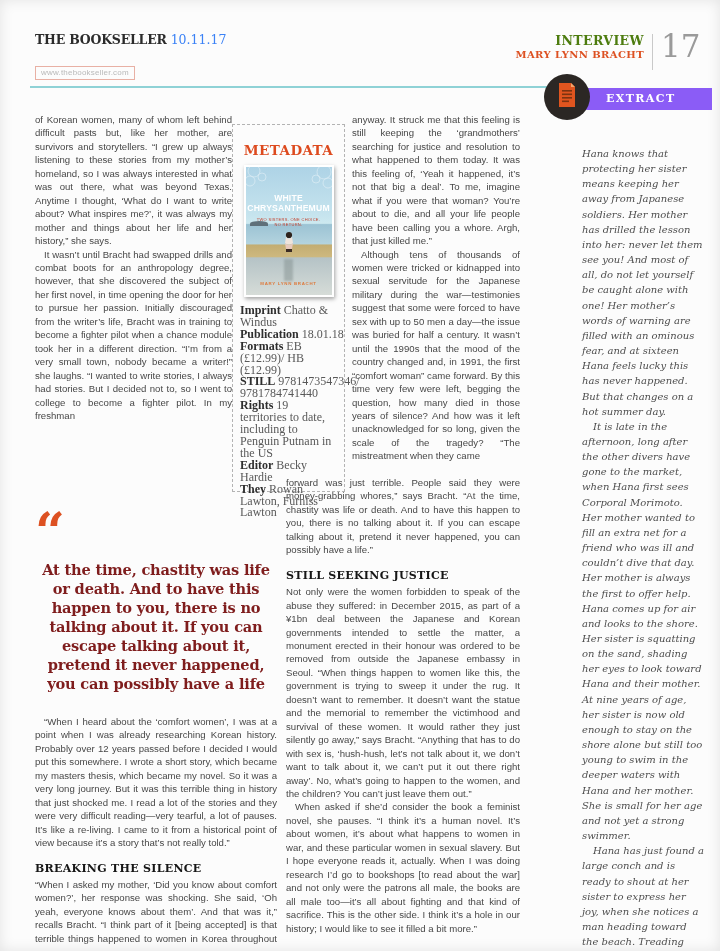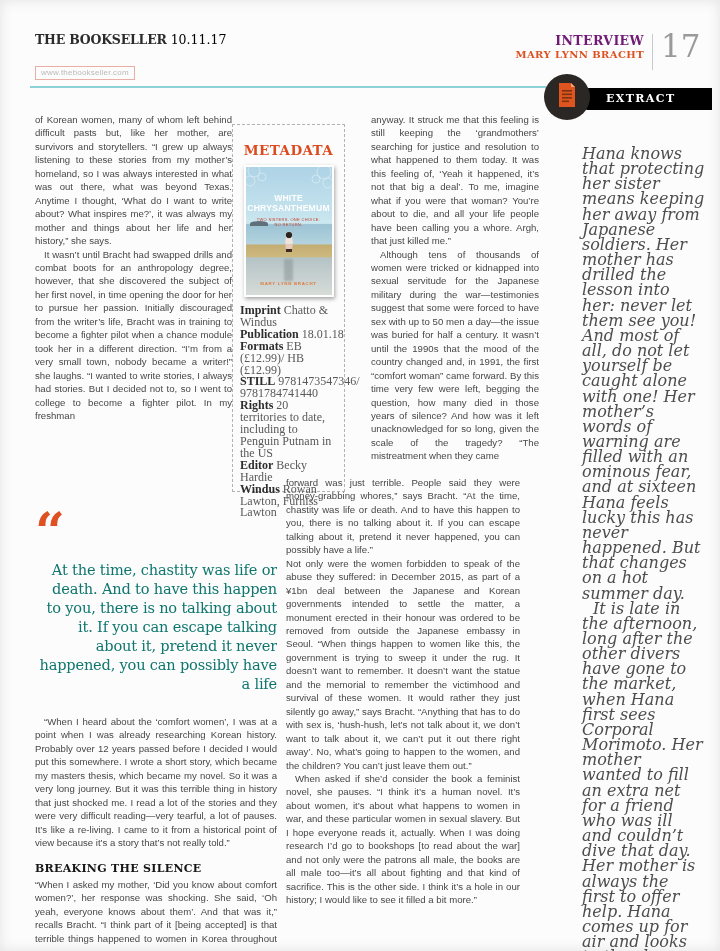--- a/index.html
+++ b/index.html
@@ -2,50 +2,50 @@
 <html><head>
 <meta charset="utf-8">
 <style>
   html,body{margin:0;padding:0;}
   body{background:#e9e9e9;font-family:"Liberation Sans",sans-serif;}
   .page{position:relative;width:720px;height:951px;background:#fcfcfc;margin:0 auto;overflow:hidden;
         box-shadow:inset 0 0 14px rgba(0,0,0,0.10);}
   
   .masthead{position:absolute;left:35px;top:32px;font-family:"DejaVu Serif",serif;font-size:12.5px;color:#2b2b2b;}
   .masthead .bold{font-weight:bold;letter-spacing:-0.2px;}
-  .masthead .date{font-weight:normal;color:#000000;}
+  .masthead .date{font-weight:normal;color:#3b82f6;}
   .url-box{position:absolute;left:35px;top:66px;border:1px solid #e8b0a4;color:#b9b9b9;
            font-size:8px;padding:1px 5px 2px;letter-spacing:0.2px;}
   .hdr-right{position:absolute;right:76px;top:33px;text-align:right;}
-  .hdr-section{font-family:"DejaVu Serif",serif;font-weight:bold;font-size:12.5px;color:#701a75;letter-spacing:0.4px;}
+  .hdr-section{font-family:"DejaVu Serif",serif;font-weight:bold;font-size:12.5px;color:#4d7c0f;letter-spacing:0.4px;}
   .hdr-person{font-family:"DejaVu Serif",serif;font-weight:bold;font-size:10px;color:#dd5122;letter-spacing:0.4px;margin-top:1px;}
   .hdr-divider{position:absolute;left:652px;top:34px;width:1px;height:36px;background:#c9c9c9;}
   .page-num{position:absolute;left:661px;top:28px;font-family:"DejaVu Serif",serif;font-size:31px;color:#9a9a9a;}
   .teal-rule{position:absolute;left:30px;top:86px;width:527px;height:2px;background:#8fd2d6;}
   
   .badge-circle{position:absolute;left:544px;top:74px;width:46px;height:46px;border-radius:50%;
                 background:#2b2724;z-index:3;display:flex;align-items:center;justify-content:center;}
-  .ribbon{position:absolute;left:584px;top:88px;width:128px;height:22px;background:#000000;z-index:2;
+  .ribbon{position:absolute;left:584px;top:88px;width:128px;height:22px;background:#8b5cf6;z-index:2;
           border-radius:4px 0 0 4px;color:#fff;font-family:"DejaVu Serif",serif;font-weight:bold;
           font-size:11px;letter-spacing:1.4px;line-height:22px;padding-left:22px;box-sizing:border-box;}
   
   .col{position:absolute;font-size:9.6px;line-height:13.45px;color:#474747;text-align:justify;overflow:hidden;}
   .col p{margin:0;}
   .col p.indent{text-indent:9px;}
   .col1{left:35px;top:113px;width:197px;height:386px;}
-  .col3{left:352px;top:113px;width:168px;height:368px;margin-left:19px;}
+  .col3{left:352px;top:113px;width:168px;height:368px;}
   .wideL{left:35px;top:498px;width:242px;height:450px;}
   .wideR{left:286px;top:476px;width:234px;height:472px;}
   .section-heading{font-family:"DejaVu Serif",serif;font-weight:bold;font-size:11px;color:#161616;
                    letter-spacing:0.3px;margin:12px 0 3px !important;text-align:left;}
   
   .pq-mark{color:#dd5122;font-family:"DejaVu Serif",serif;font-size:52px;line-height:36px;
            font-weight:bold;margin-top:16px !important;text-align:left;letter-spacing:-2px;}
-  .pq-text{font-family:"DejaVu Serif",serif;font-weight:normal;font-size:14.6px;line-height:19px;
-           color:#0f766e;margin:10px 0 22px !important;text-align:right;letter-spacing:-0.2px;}
+  .pq-text{font-family:"DejaVu Serif",serif;font-weight:bold;font-size:14.6px;line-height:19px;
+           color:#7f1d1d;margin:10px 0 22px !important;text-align:center;letter-spacing:-0.2px;}
   
   .meta-box{position:absolute;left:232px;top:124px;width:113px;height:368px;border:1px dashed #b3b3b3;
             box-sizing:border-box;padding:9px 7px 0;}
   .meta-title{font-family:"DejaVu Serif",serif;font-weight:bold;font-size:13.5px;color:#dd4a1e;
               text-align:center;letter-spacing:0.4px;margin:8px 0 7px;}
   .meta-field{font-family:Liberation Serif, serif;font-size:12px;line-height:11.9px;color:#585858;margin:0;}
   .meta-label{font-weight:bold;color:#2e2e2e;margin-right:3px;}
   
   .cover{position:relative;width:86px;height:128px;margin:0 auto 8px;border:2px solid #fff;
          box-shadow:1px 2px 4px rgba(0,0,0,0.35);
@@ -60,21 +60,21 @@
                  font-size:4px;line-height:5px;letter-spacing:0.3px;margin:0;}
   .cover-author{position:absolute;bottom:9px;left:0;width:100%;text-align:center;color:#de7a3c;
                 font-size:4.4px;letter-spacing:0.7px;font-weight:bold;margin:0;}
   .island{position:absolute;left:4px;top:54px;width:18px;height:5px;background:#5f707a;
           border-radius:50% 50% 0 0;}
   .girl{position:absolute;left:34px;top:64px;}
   .girl-reflection{position:absolute;left:38px;top:92px;width:9px;height:22px;background:#7e8b8a;
                    opacity:0.45;filter:blur(1px);}
   
   .extract-col{position:absolute;left:582px;top:146px;width:123px;height:760px;
-               font-family:"DejaVu Serif",serif;font-style:italic;font-size:16px;
+               font-family:"DejaVu Serif",serif;font-style:italic;font-size:10px;
                line-height:15.15px;color:#4d4d4d;text-align:left;}
   .extract-col p{margin:0;}
   .extract-col p.indent{text-indent:11px;}
 </style>
 </head>
 <body>
 
 <div class="page">
 
   <div class="masthead">
@@ -152,45 +152,46 @@
     <p class="meta-field">
       <span class="meta-label">Publication</span><span>18.01.18</span>
     </p>
     <p class="meta-field">
       <span class="meta-label">Formats</span><span>EB (£12.99)/ HB (£12.99)</span>
     </p>
     <p class="meta-field">
       <span class="meta-label">STILL</span><span>9781473547346/ 9781784741440</span>
     </p>
     <p class="meta-field">
-      <span class="meta-label">Rights</span><span>20 territories to date, including to Penguin Putnam in the US</span>
+      <span class="meta-label">Rights</span><span>19 territories to date, including to Penguin Putnam in the US</span>
     </p>
     <p class="meta-field">
       <span class="meta-label">Editor</span><span>Becky Hardie</span>
     </p>
     <p class="meta-field">
-      <span class="meta-label">Windus</span><span>Rowan Lawton, Furniss Lawton</span>
+      <span class="meta-label">They</span><span>Rowan Lawton, Furniss Lawton</span>
     </p>
   </div>
 
   <div class="col col3">
     <p>anyway. It struck me that this feeling is still keeping the ‘grandmothers’ searching for justice and resolution to what happened to them today. It was this feeling of, ‘Yeah it happened, it’s not that big a deal’. To me, imagine what if you were that woman? You’re about to die, and all your life people have been calling you a whore. Argh, that just killed me.”</p>
     <p class="indent">Although tens of thousands of women were tricked or kidnapped into sexual servitude for the Japanese military during the war—testimonies suggest that some were forced to have sex with up to 50 men a day—the issue was buried for half a century. It wasn’t until the 1990s that the mood of the country changed and, in 1991, the first “comfort woman” came forward. By this time very few were left, begging the question, how many died in those years of silence? And how was it left unacknowledged for so long, given the scale of the tragedy? “The mistreatment when they came</p>
   </div>
 
   <div class="col wideL">
     <p class="pq-mark">“</p>
     <p class="pq-text">At the time, chastity was life or death. And to have this happen to you, there is no talking about it. If you can escape talking about it, pretend it never happened, you can possibly have a life</p>
     <p class="indent">“When I heard about the ‘comfort women’, I was at a point when I was already researching Korean history. Probably over 12 years passed before I decided I would put this somewhere. I wrote a short story, which became my masters thesis, which became my novel. So it was a very long journey. But it was this terrible thing in history that just shocked me. I read a lot of the stories and they were very difficult reading—very tearful, a lot of pauses. It’s like a re-living. I came to it from a historical point of view because it’s a story that’s not really told.”</p>
     <p class="section-heading">BREAKING THE SILENCE</p>
     <p>“When I asked my mother, ‘Did you know about comfort women?’, her response was shocking. She said, ‘Oh yeah, everyone knows about them’. And that was it,” recalls Bracht. “I think part of it [being accepted] is that terrible things happened to women in Korea throughout history</p>
   </div>
 
   <div class="col wideR">
     <p>forward was just terrible. People said they were money-grabbing whores,” says Bracht. “At the time, chastity was life or death. And to have this happen to you, there is no talking about it. If you can escape talking about it, pretend it never happened, you can possibly have a life.”</p>
+    <p class="section-heading">STILL SEEKING JUSTICE</p>
     <p>Not only were the women forbidden to speak of the abuse they suffered: in December 2015, as part of a ¥1bn deal between the Japanese and Korean governments intended to settle the matter, a monument erected in their honour was ordered to be removed from outside the Japanese embassy in Seoul. “When things happen to women like this, the government is trying to sweep it under the rug. It doesn’t want to remember. It doesn’t want the statue and the memorial to remember the victimhood and survival of these women. It would rather they just silently go away,” says Bracht. “Anything that has to do with sex is, ‘hush-hush, let’s not talk about it, we don’t want to talk about it, we can’t put it out there right away’. No, what’s going to happen to the women, and the children? You can’t just leave them out.”</p>
     <p class="indent">When asked if she’d consider the book a feminist novel, she pauses. “I think it’s a human novel. It’s about women, it’s about what happens to women in war, and these particular women in sexual slavery. But I hope everyone reads it, actually. When I was doing research I’d go to bookshops [to read about the war] and not only were the patrons all male, the books are all male too—it’s all about fighting and that kind of sacrifice. This is the other side. I think it’s a hole in our history; I would like to see it filled a bit more.”</p>
   </div>
 
   <div class="extract-col">
     <p>Hana knows that protecting her sister means keeping her away from Japanese soldiers. Her mother has drilled the lesson into her: never let them see you! And most of all, do not let yourself be caught alone with one! Her mother’s words of warning are filled with an ominous fear, and at sixteen Hana feels lucky this has never happened. But that changes on a hot summer day.</p>
     <p class="indent">It is late in the afternoon, long after the other divers have gone to the market, when Hana first sees Corporal Morimoto. Her mother wanted to fill an extra net for a friend who was ill and couldn’t dive that day. Her mother is always the first to offer help. Hana comes up for air and looks to the shore. Her sister is squatting on the sand, shading her eyes to look toward Hana and their mother. At nine years of age, her sister is now old enough to stay on the shore alone but still too young to swim in the deeper waters with Hana and her mother. She is small for her age and not yet a strong swimmer.</p>
     <p class="indent">Hana has just found a large conch and is ready to shout at her sister to express her joy, when she notices a man heading toward the beach. Treading water so that she can lift herself higher to see him more clearly, Hana realizes the man is a Japanese soldier. Her stomach knots into a sudden cramp. Why is he here? They never come this far from the villages. She scans the beach within the cove to see if there are more, but he’s the only one. He is heading straight for her sister.</p>
   </div>
 

